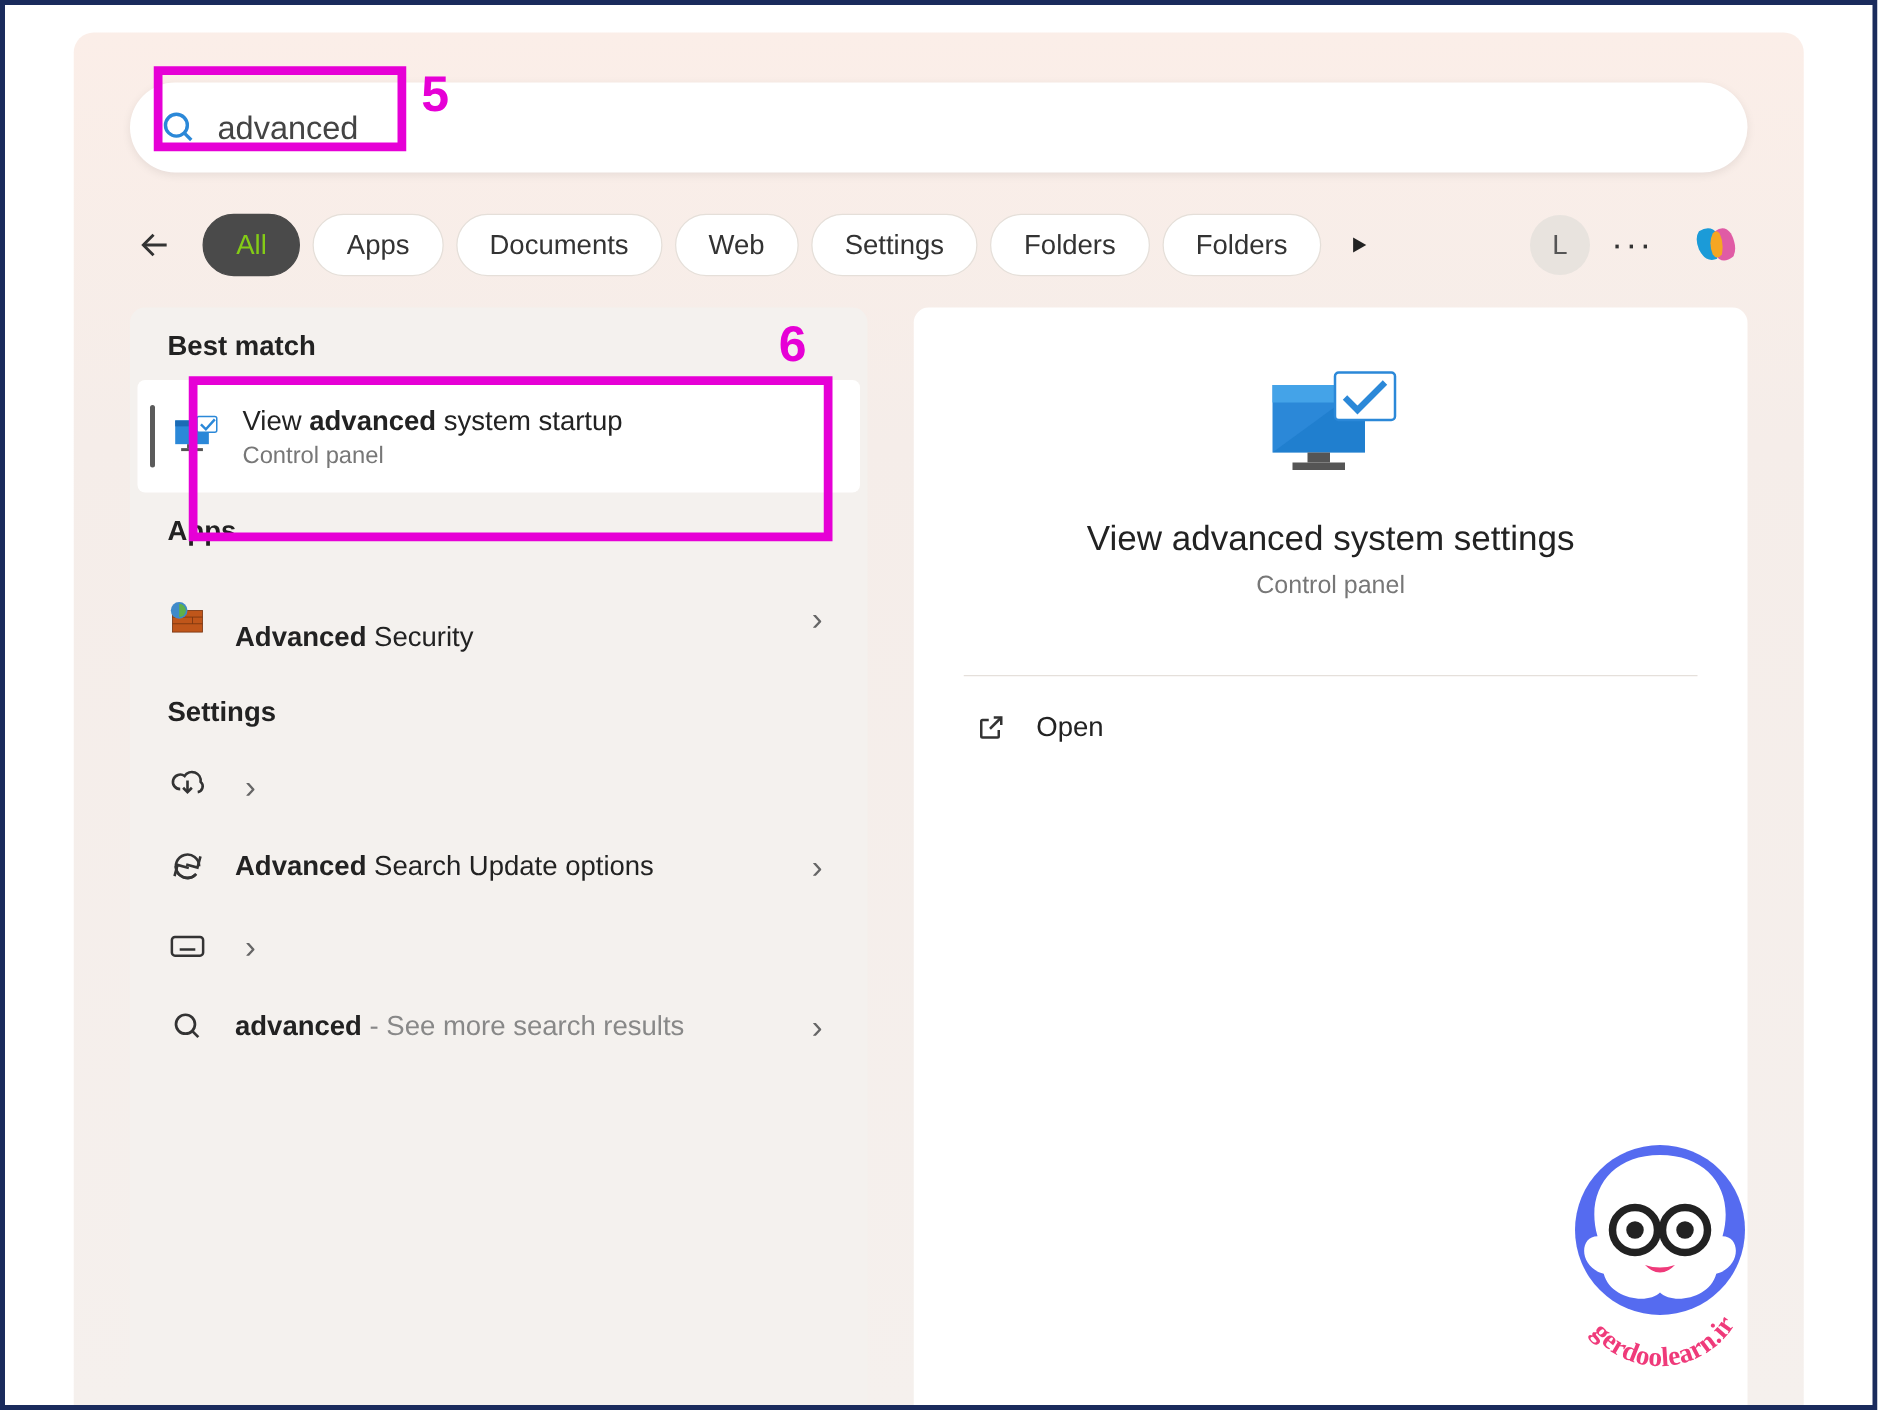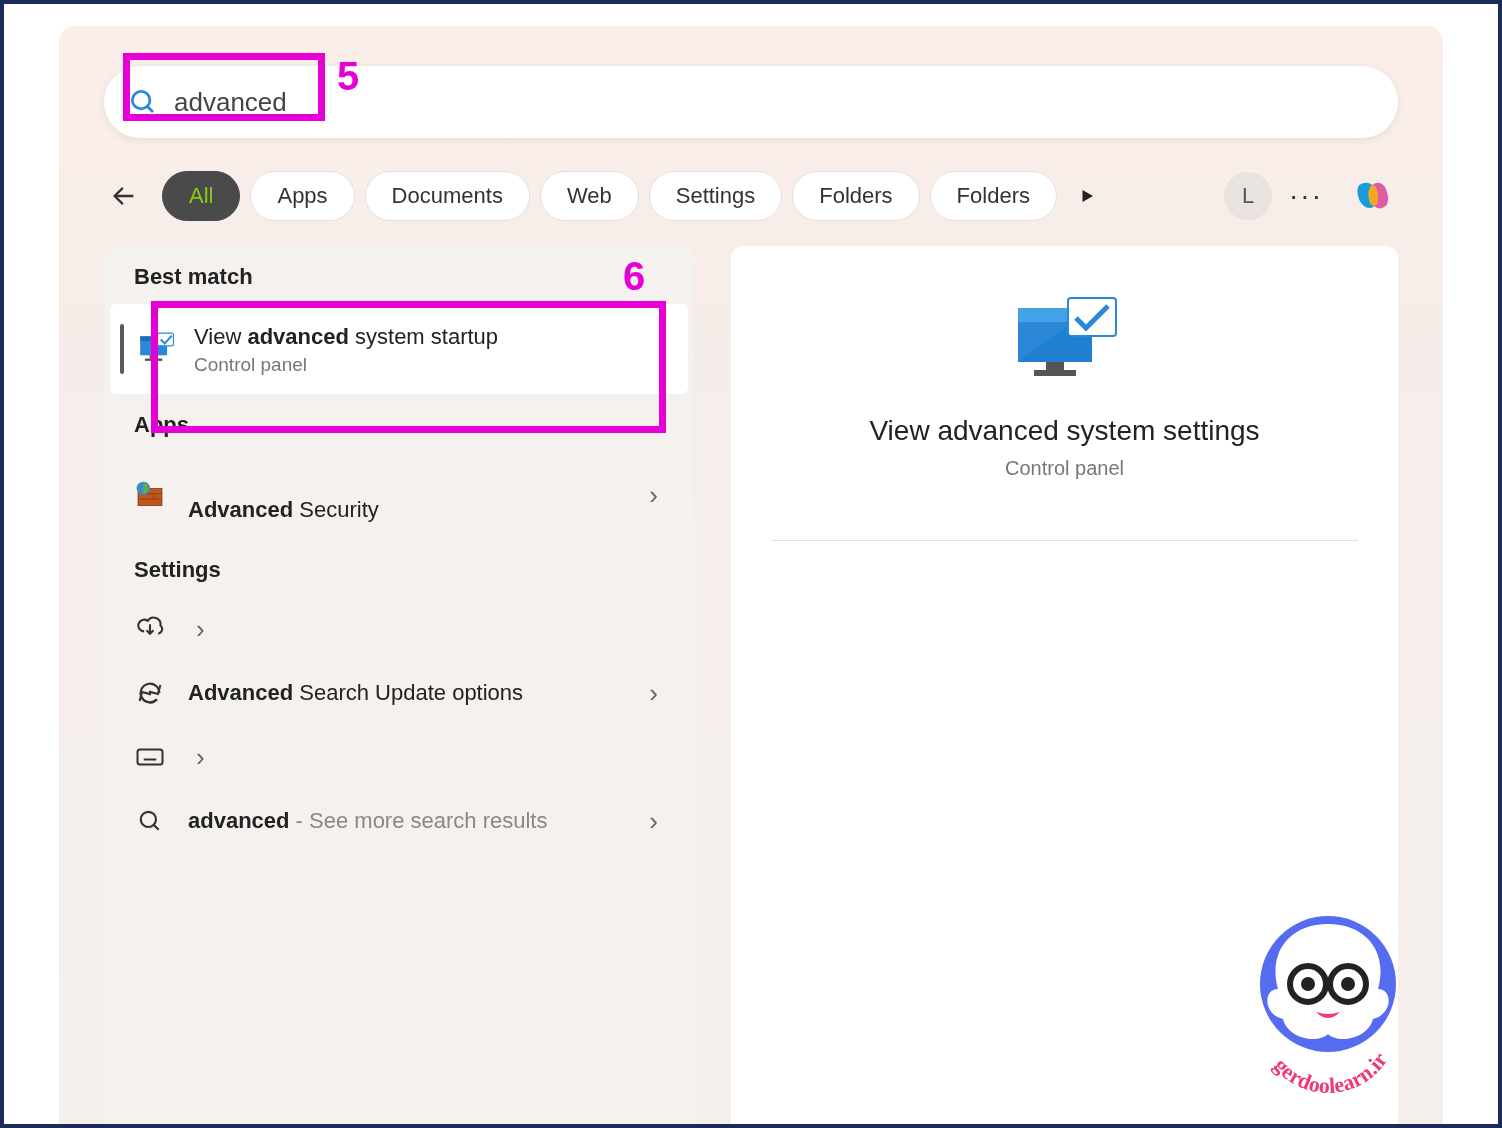--- a/index.html
+++ b/index.html
@@ -383,20 +383,28 @@
               <polygon points="8 66 82 66 82 12" fill="#1576c5" opacity="0.5"></polygon>
               <rect x="36" y="66" width="18" height="8" fill="#555"></rect>
               <rect x="24" y="74" width="42" height="6" fill="#555"></rect>
               <rect x="58" y="2" width="48" height="38" rx="3" fill="#fff" stroke="#2b88d8" stroke-width="2"></rect>
               <polyline points="66 22 76 32 98 10" fill="none" stroke="#2b88d8" stroke-width="5"></polyline>
             </svg>
         </div>
         <div class="preview-title">View advanced system settings</div>
         <div class="preview-sub">Control panel</div>
         <div class="preview-divider"></div>
+        <div class="preview-action">
+          <svg width="24" height="24" viewBox="0 0 24 24" fill="none" stroke="#333" stroke-width="2">
+              <path d="M14 4 L20 4 L20 10"></path>
+              <line x1="20" y1="4" x2="11" y2="13"></line>
+              <path d="M18 14 v5 a1 1 0 0 1 -1 1 H5 a1 1 0 0 1 -1 -1 V7 a1 1 0 0 1 1 -1 h5"></path>
+            </svg>
+          <span>Open</span>
+        </div>
       </div>
     </div>
 
     <div class="highlight-box-1"></div>
     <div class="annotation-5">5</div>
     <div class="highlight-box-2"></div>
     <div class="annotation-6">6</div>
 
   </div>
 

